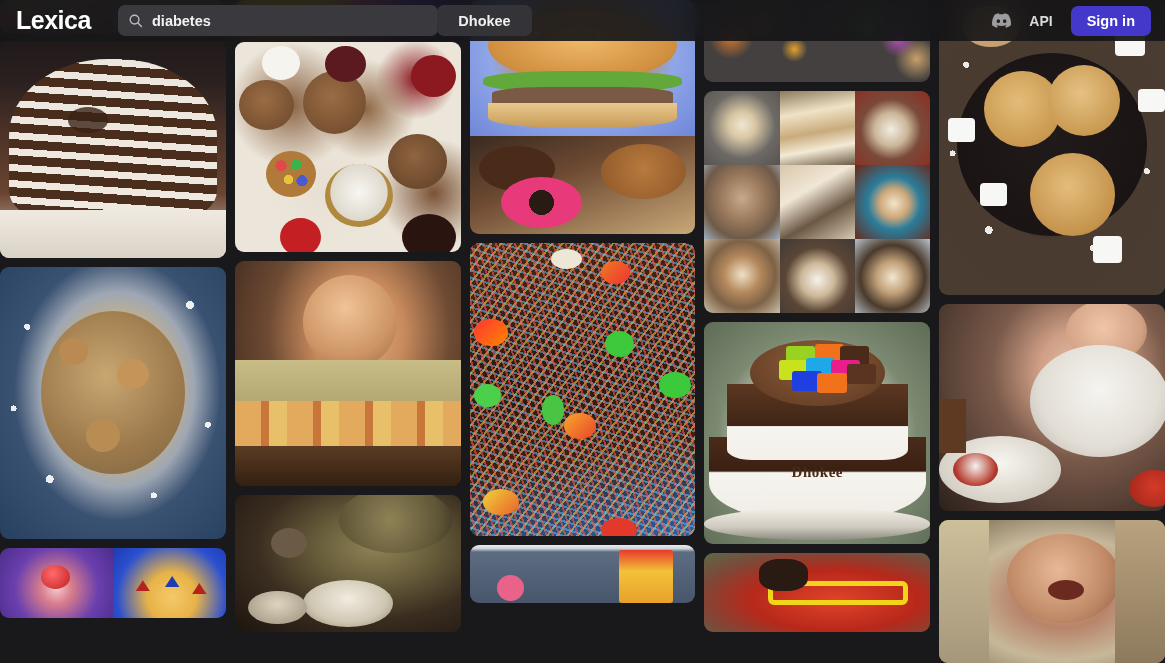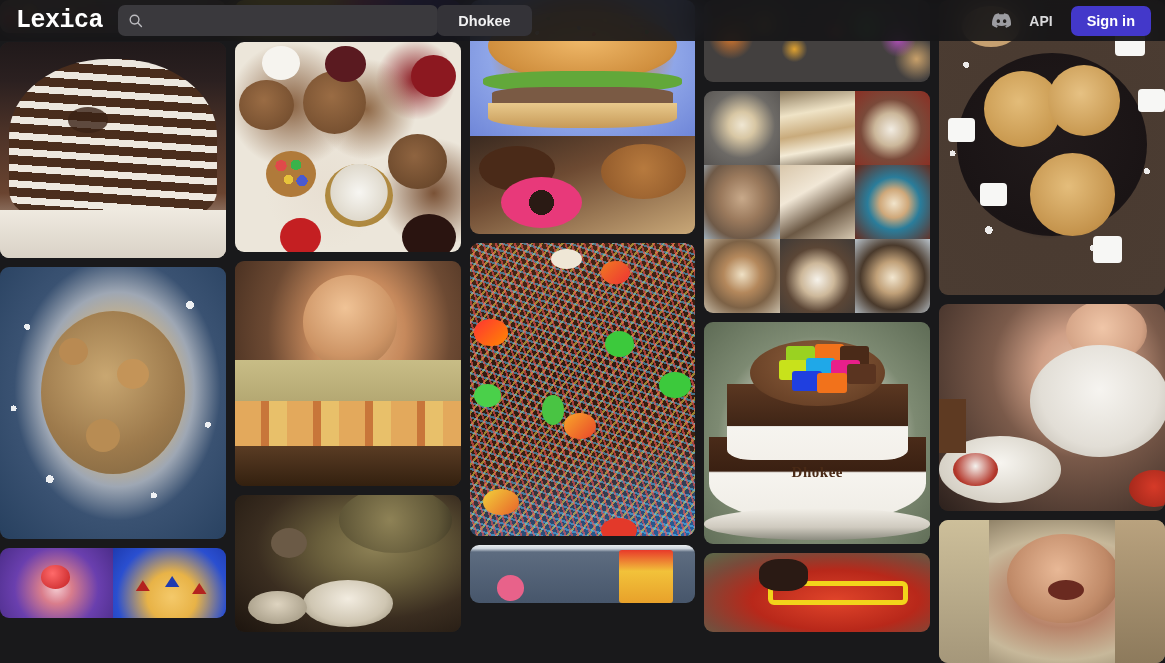--- a/index.html
+++ b/index.html
@@ -22,21 +22,21 @@
     height: 41px;
     background: rgba(20,20,22,0.90);
     backdrop-filter: blur(14px);
     display: flex;
     align-items: center;
     z-index: 50;
   }
 
   #logo {
     margin-left: 16px;
-    font-family: Liberation Mono, monospace;
+    font-family: Liberation Sans, sans-serif;
     font-size: 25px;
     font-weight: 700;
     letter-spacing: -0.5px;
     color: #ffffff;
     line-height: 1;
     user-select: none;
   }
 
   #search-wrap {
     position: absolute;
@@ -484,20 +484,21 @@
 
 <div id="header">
 
   <div id="logo">Lexica</div>
 
   <div id="search-wrap">
     <svg id="search-icon" width="15" height="15" viewBox="0 0 24 24" fill="none" stroke="#d4d4d8" stroke-width="2.2" stroke-linecap="round">
       <circle cx="10.5" cy="10.5" r="7"></circle>
       <line x1="16" y1="16" x2="21.5" y2="21.5"></line>
     </svg>
+    <input id="search-input" type="text" value="diabetes" style="">
   </div>
 
   <button id="search-button">Dhokee</button>
 
   <div id="header-right">
     <a id="discord-link">
       <svg width="19" height="15" viewBox="0 0 71 55" fill="#9c9ca1">
         <path d="M60.1 4.9A58.5 58.5 0 0 0 45.6.5a.2.2 0 0 0-.2.1c-.6 1.1-1.3 2.6-1.8 3.8a54 54 0 0 0-16.2 0A37 37 0 0 0 25.5.6a.2.2 0 0 0-.2-.1A58.4 58.4 0 0 0 10.7 5a.2.2 0 0 0-.1.1C1.6 18.6-.9 31.9.4 45.1a.2.2 0 0 0 .1.2 58.8 58.8 0 0 0 17.7 9 .2.2 0 0 0 .2-.1c1.4-1.9 2.6-3.9 3.6-6a.2.2 0 0 0-.1-.3 38.7 38.7 0 0 1-5.5-2.6.2.2 0 0 1 0-.4l1.1-.9a.2.2 0 0 1 .2 0 41.9 41.9 0 0 0 35.6 0 .2.2 0 0 1 .2 0l1.1.9a.2.2 0 0 1 0 .4 36.3 36.3 0 0 1-5.5 2.6.2.2 0 0 0-.1.3c1 2.1 2.2 4.1 3.6 6a.2.2 0 0 0 .2.1 58.6 58.6 0 0 0 17.8-9 .2.2 0 0 0 .1-.2c1.5-15.3-2.4-28.5-10.3-40.1a.2.2 0 0 0-.1-.1zM23.7 37.1c-3.5 0-6.4-3.2-6.4-7.1s2.8-7.1 6.4-7.1c3.6 0 6.5 3.2 6.4 7.1 0 3.9-2.8 7.1-6.4 7.1zm23.6 0c-3.5 0-6.4-3.2-6.4-7.1s2.8-7.1 6.4-7.1c3.6 0 6.5 3.2 6.4 7.1 0 3.9-2.8 7.1-6.4 7.1z"></path>
       </svg>
     </a>

